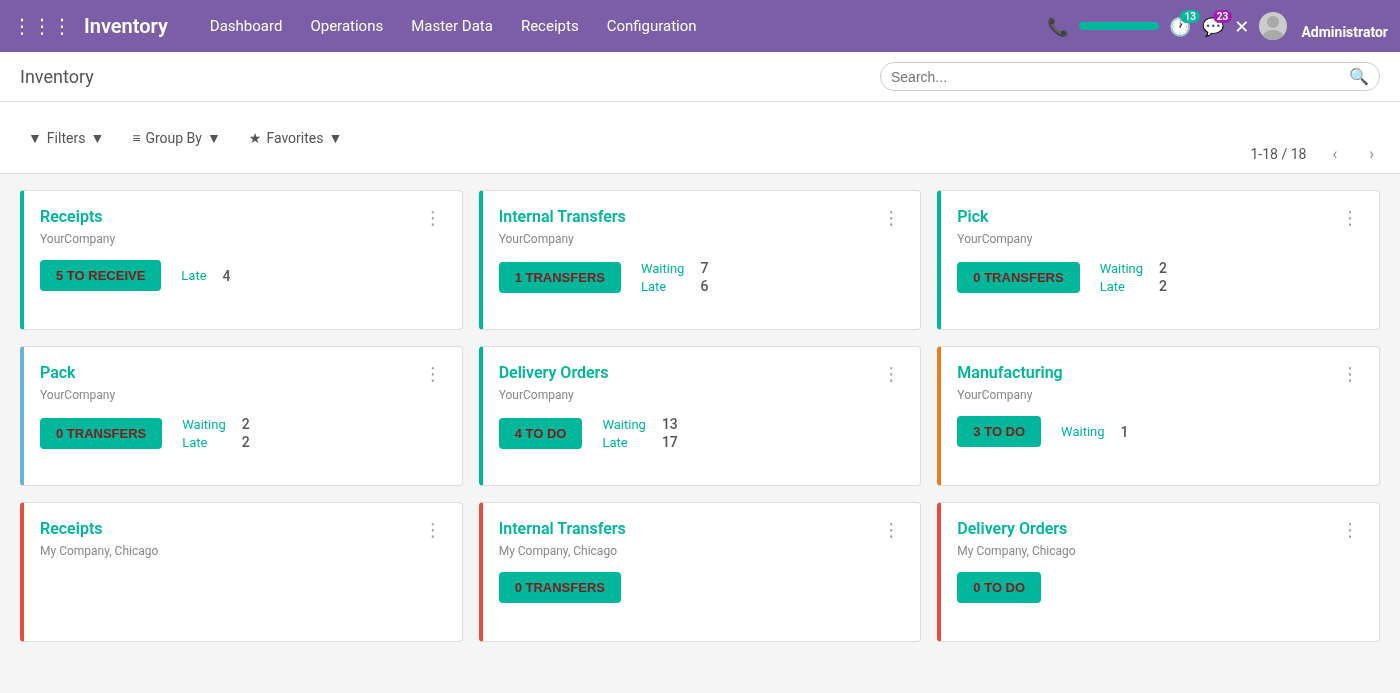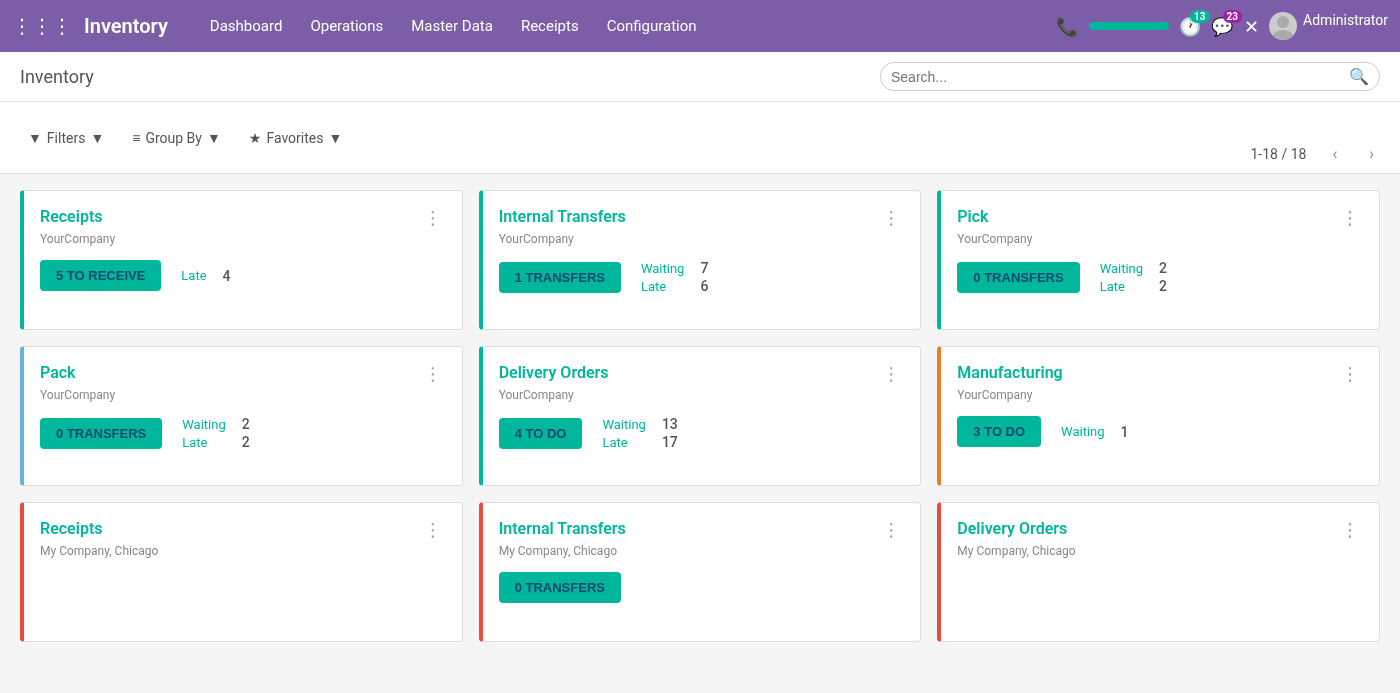--- a/index.html
+++ b/index.html
@@ -56,25 +56,26 @@
       background: #00b69b;
       color: white;
       border-radius: 10px;
       font-size: 10px;
       padding: 1px 4px;
       font-weight: bold;
     }
     .topnav-badge.orange { background: #a21caf; }
     .topnav-user {
       display: flex;
-      align-items: flex-start;
-      gap: 6px;
+      align-items: flex-end;
+      gap: 14px;
       color: white;
       cursor: pointer;
       font-size: 14px;
+      font-weight: bold;
     }
     .topnav-avatar {
       width: 28px;
       height: 28px;
       border-radius: 50%;
       background: #ccc;
       display: flex;
       align-items: center;
       justify-content: center;
       font-size: 12px;
@@ -197,21 +198,21 @@
       font-size: 12px;
       margin-bottom: 14px;
     }
     .card-body {
       display: flex;
       align-items: center;
       gap: 20px;
     }
     .card-action-btn {
       background: #00b69b;
-      color: #0c4a6e;
+      color: #7f1d1d;
       border: none;
       padding: 8px 16px;
       border-radius: 4px;
       font-size: 13px;
       font-weight: 600;
       cursor: pointer;
       white-space: nowrap;
     }
     .card-stats {
       display: flex;
@@ -437,15 +438,21 @@
         
       </div>
     </div>
   </div>
       <div class="card" style="border-left-color: rgb(231, 76, 60);">
     <div class="card-header">
       <span class="card-title">Delivery Orders</span>
       <span class="card-menu-btn">⋮</span>
     </div>
     <div class="card-subtitle">My Company, Chicago</div>
+    <div class="card-body">
+      <button class="card-action-btn">0 TO DO</button>
+      <div class="card-stats">
+        
+      </div>
+    </div>
   </div>
     </div>
 </div>
 
 </body></html>

